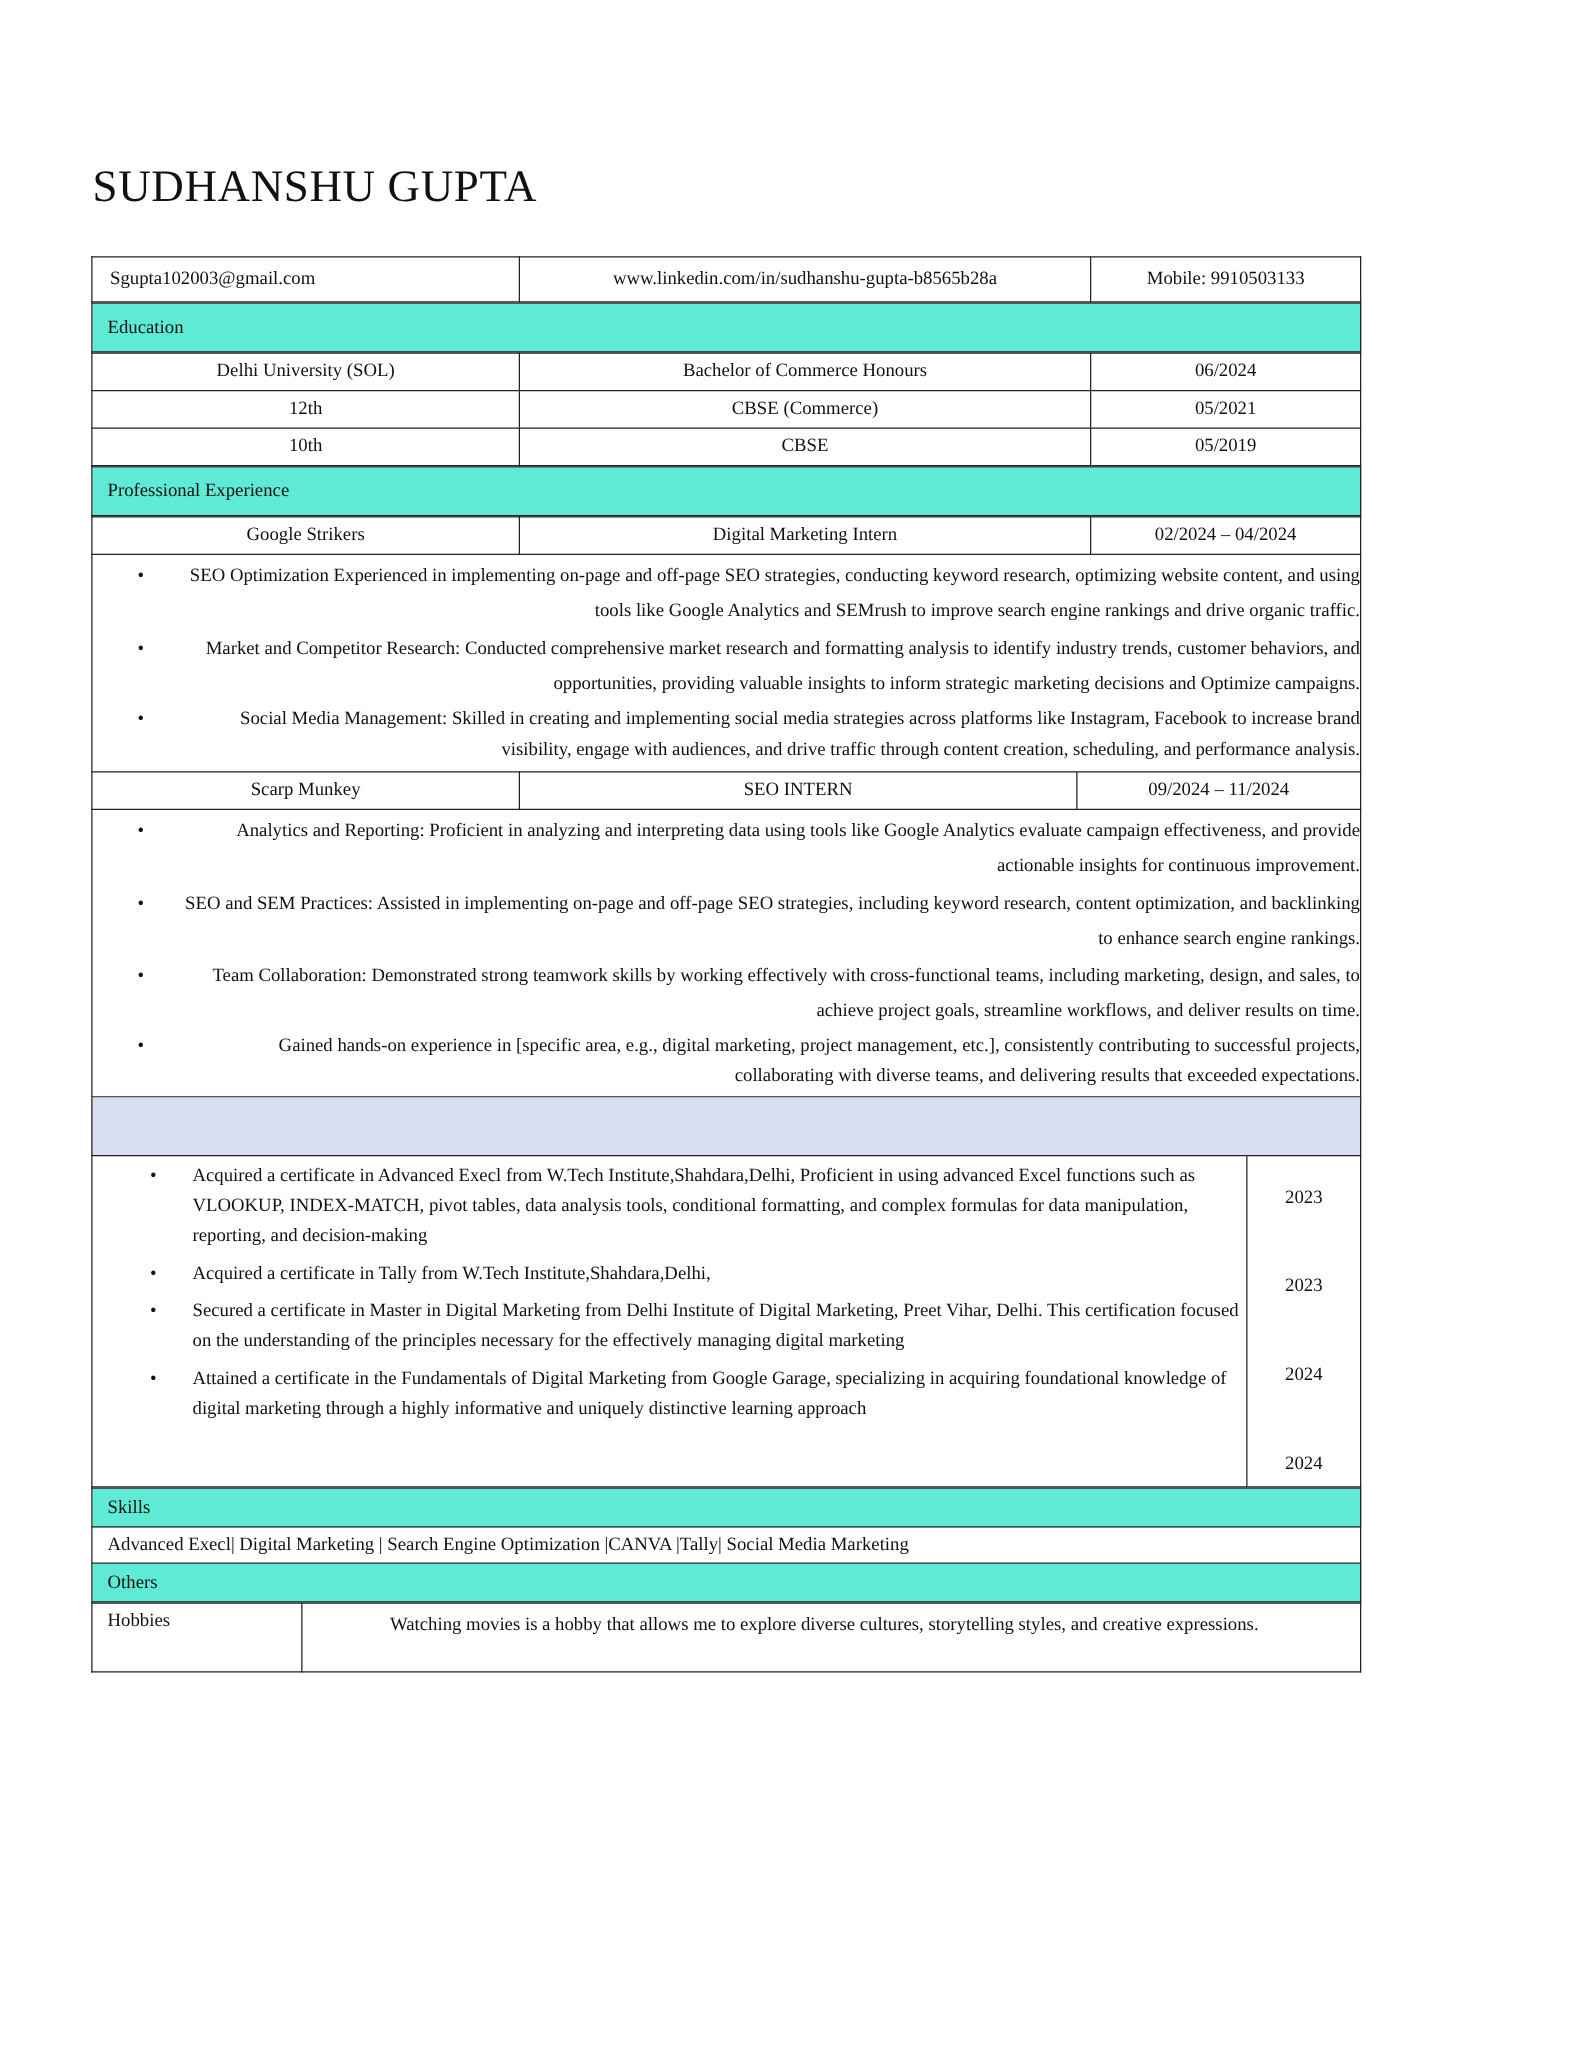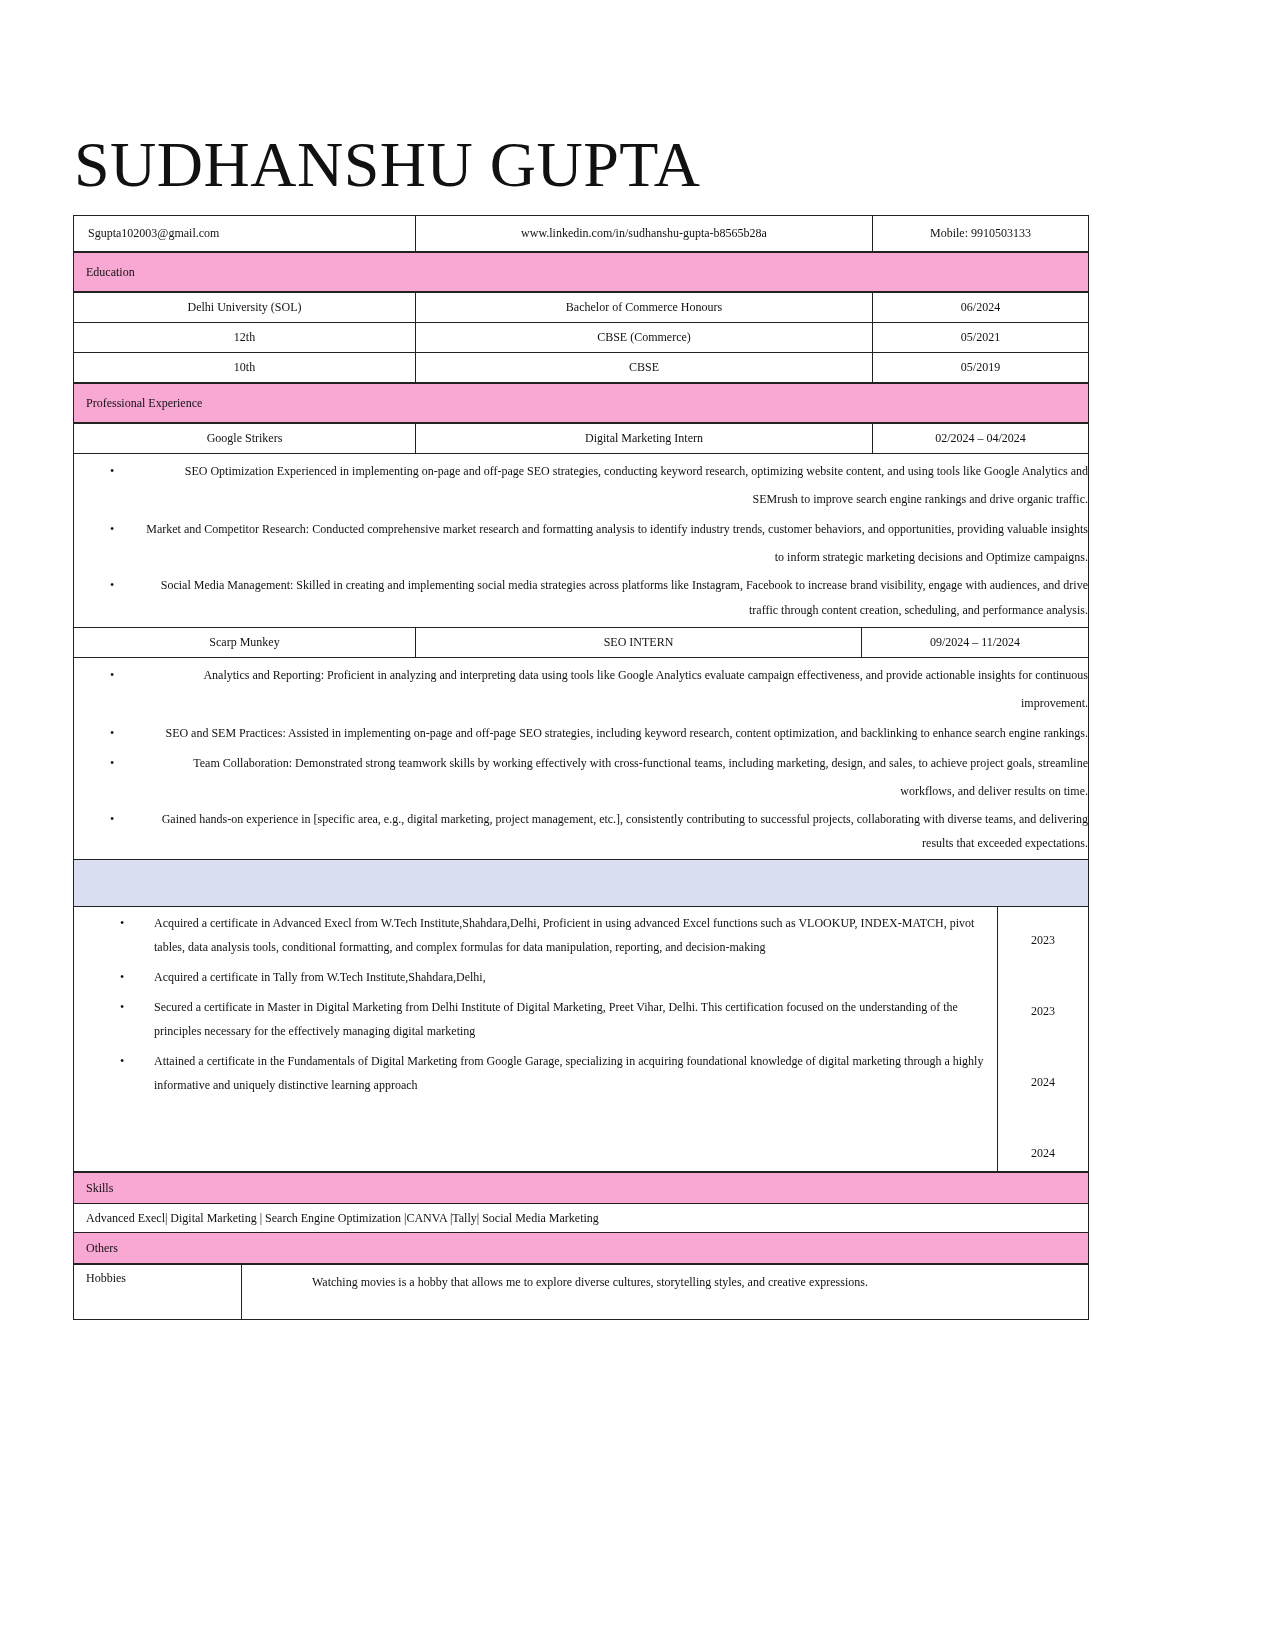--- a/index.html
+++ b/index.html
@@ -1,23 +1,23 @@
 <!DOCTYPE html>
 <html><head>
 <meta charset="utf-8">
 <style>
   html,body{margin:0;padding:0;background:#fff;}
   body{width:1275px;height:1650px;position:relative;font-family:"Liberation Serif",serif;color:#111;}
-  .name{position:absolute;left:74px;top:128px;font-size:64px;letter-spacing:0.5px;}
-  .sheet{position:absolute;left:73px;top:215px;width:1016px;font-size:12px;}
+  .name{position:absolute;left:74px;top:128px;font-size:36px;letter-spacing:0.5px;}
+  .sheet{position:absolute;left:73px;top:205px;width:1016px;font-size:15px;}
   table{border-collapse:collapse;width:100%;table-layout:fixed;}
   td{padding:0 12px;vertical-align:middle;}
   .b{border:1.5px solid #222;}
   .row{height:30px;}
-  .hdr{background:#f9a8d4;height:38px;border:1.5px solid #222;}
+  .hdr{background:#5eead4;height:38px;border:1.5px solid #222;}
   .c{text-align:center;}
   ul{margin:0;padding:0 0 0 70px;list-style:none;}
   li{position:relative;line-height:28px;margin:0 0 2px 0;}
   li:before{content:"•";position:absolute;left:-34px;}
   .tight li{line-height:24px;margin-bottom:6px;}
   .blk{border-left:1.5px solid #222;border-right:1.5px solid #222;padding:3px 0 2px 0;text-align:right;}
 </style>
 </head>
 <body>
 

